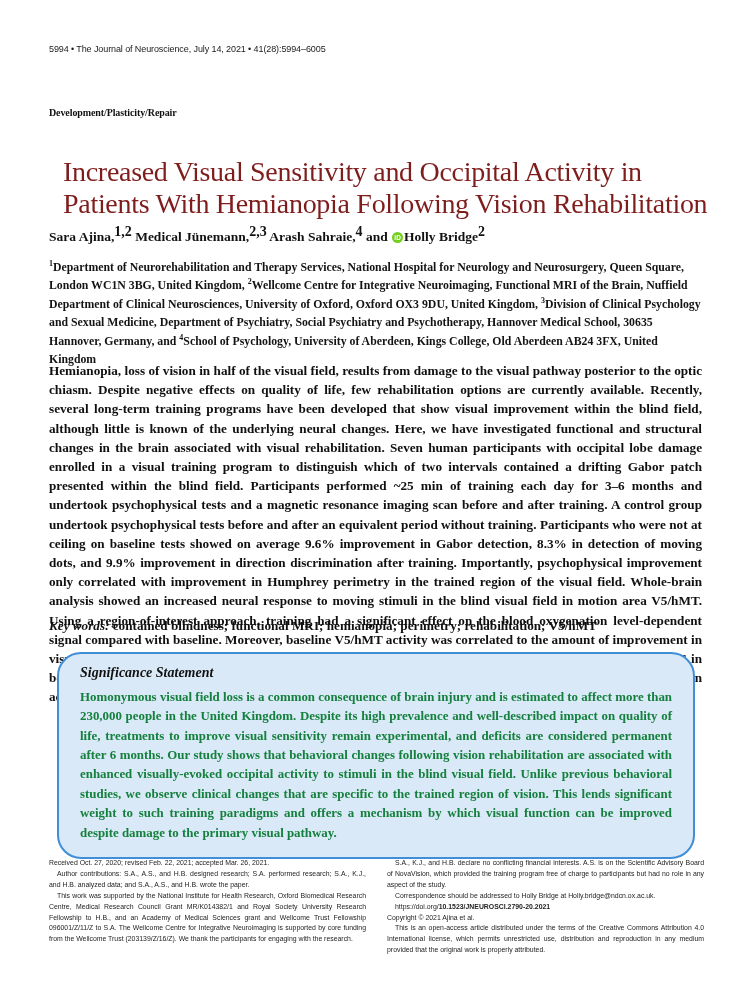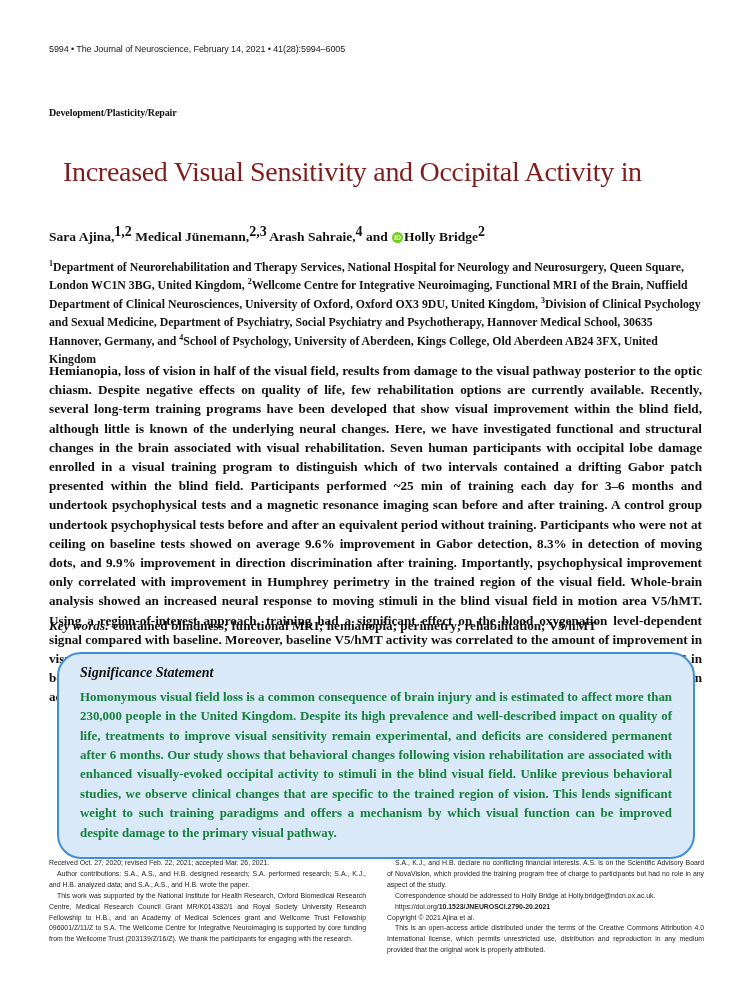--- a/index.html
+++ b/index.html
@@ -149,25 +149,25 @@
   .fn-col { width: 317px; text-align: justify; }
   .fn { margin: 0; }
   .fn-indent { text-indent: 8px; }
   .fn strong { font-weight: bold; }
 </style>
 </head>
 <body>
 
 <div class="page">
 
-  <div class="running-head"><span class="pgnum">5994</span><span> • The Journal of Neuroscience, February 14, 2021 • 41(28):5994–6005</span></div>
+  <div class="running-head"><span class="pgnum">5994</span><span> • The Journal of Neuroscience, July 14, 2021 • 41(28):5994–6005</span></div>
 
   <div class="section-heading">Development/Plasticity/Repair</div>
 
-  <h1 class="paper-title"><span>Increased Visual Sensitivity and Occipital Activity in</span><br></h1>
+  <h1 class="paper-title"><span>Increased Visual Sensitivity and Occipital Activity in</span><br><span>Patients With Hemianopia Following Vision Rehabilitation</span></h1>
 
   <p class="authors"><span>Sara Ajina,</span><sup>1,2</sup><span> Medical Jünemann,</span><sup>2,3</sup><span> Arash Sahraie,</span><sup>4</sup><span> and </span><span class="orcid">iD</span><span>Holly Bridge</span><sup>2</sup></p>
 
   <p class="affiliations"><sup>1</sup><span>Department of Neurorehabilitation and Therapy Services, National Hospital for Neurology and Neurosurgery, Queen Square, London WC1N 3BG, United Kingdom, </span><sup>2</sup><span>Wellcome Centre for Integrative Neuroimaging, Functional MRI of the Brain, Nuffield Department of Clinical Neurosciences, University of Oxford, Oxford OX3 9DU, United Kingdom, </span><sup>3</sup><span>Division of Clinical Psychology and Sexual Medicine, Department of Psychiatry, Social Psychiatry and Psychotherapy, Hannover Medical School, 30635 Hannover, Germany, and </span><sup>4</sup><span>School of Psychology, University of Aberdeen, Kings College, Old Aberdeen AB24 3FX, United Kingdom</span></p>
 
   <p class="abstract">Hemianopia, loss of vision in half of the visual field, results from damage to the visual pathway posterior to the optic chiasm. Despite negative effects on quality of life, few rehabilitation options are currently available. Recently, several long-term training programs have been developed that show visual improvement within the blind field, although little is known of the underlying neural changes. Here, we have investigated functional and structural changes in the brain associated with visual rehabilitation. Seven human participants with occipital lobe damage enrolled in a visual training program to distinguish which of two intervals contained a drifting Gabor patch presented within the blind field. Participants performed ~25 min of training each day for 3–6 months and undertook psychophysical tests and a magnetic resonance imaging scan before and after training. A control group undertook psychophysical tests before and after an equivalent period without training. Participants who were not at ceiling on baseline tests showed on average 9.6% improvement in Gabor detection, 8.3% in detection of moving dots, and 9.9% improvement in direction discrimination after training. Importantly, psychophysical improvement only correlated with improvement in Humphrey perimetry in the trained region of the visual field. Whole-brain analysis showed an increased neural response to moving stimuli in the blind visual field in motion area V5/hMT. Using a region-of-interest approach, training had a significant effect on the blood oxygenation level-dependent signal compared with baseline. Moreover, baseline V5/hMT activity was correlated to the amount of improvement in visual sensitivity using psychophysical and perimetry tests. This study, identifying a critical role for V5/hMT in boosting visual function, may allow us to determine which patients may benefit most from training and design adjunct interventions to increase training effects.</p>
 
   <p class="keywords"><span class="kw-label">Key words:</span><span> contained blindness; functional MRI; hemianopia; perimetry; rehabilitation; V5/hMT</span></p>
 
   <div class="sig-box">

